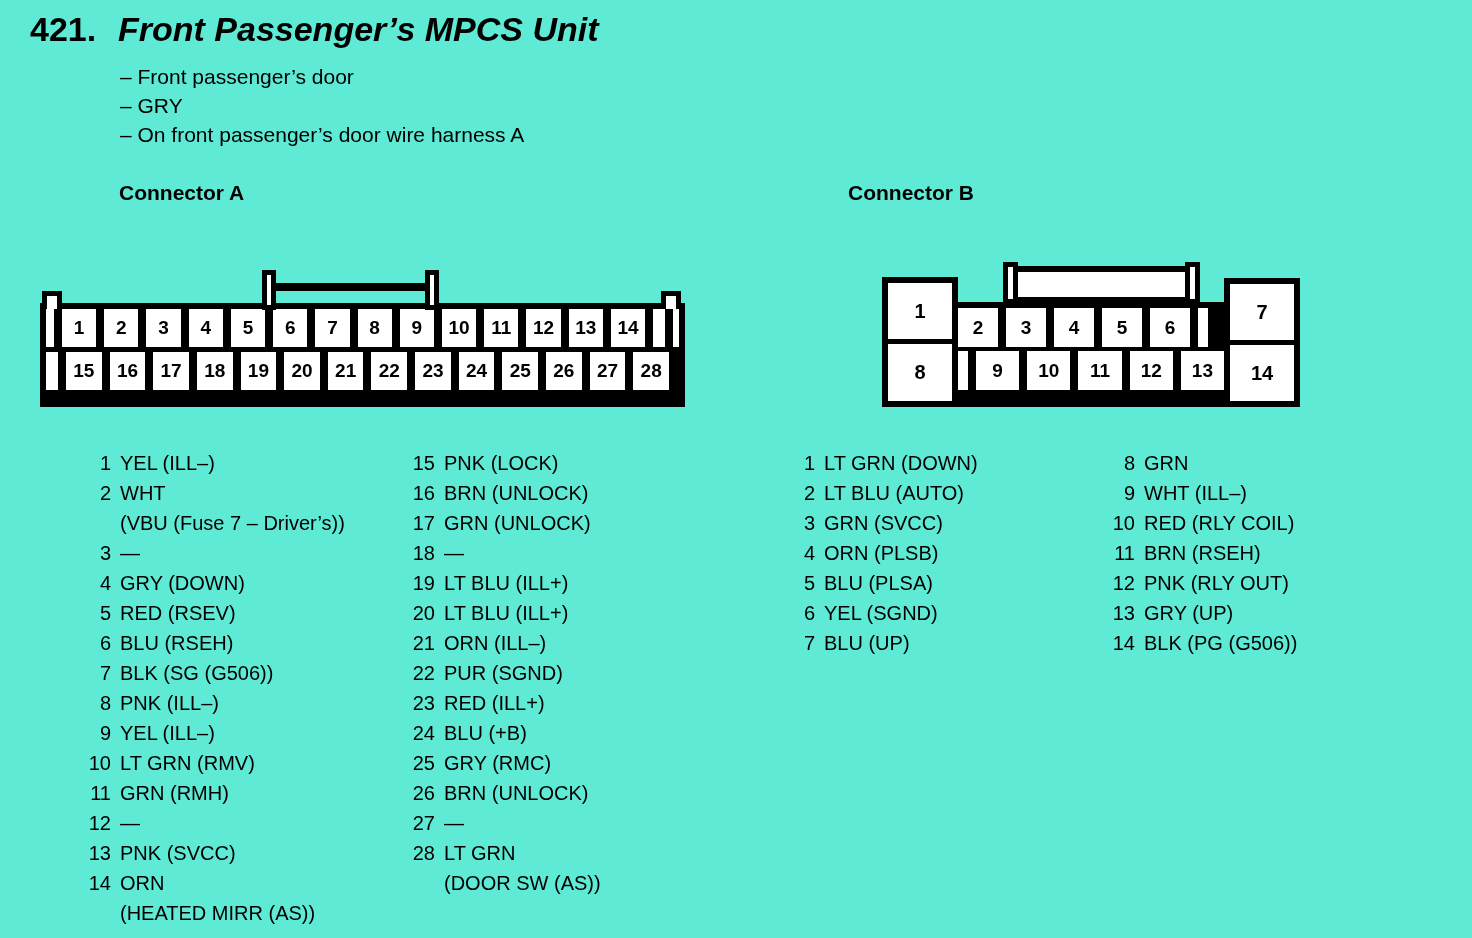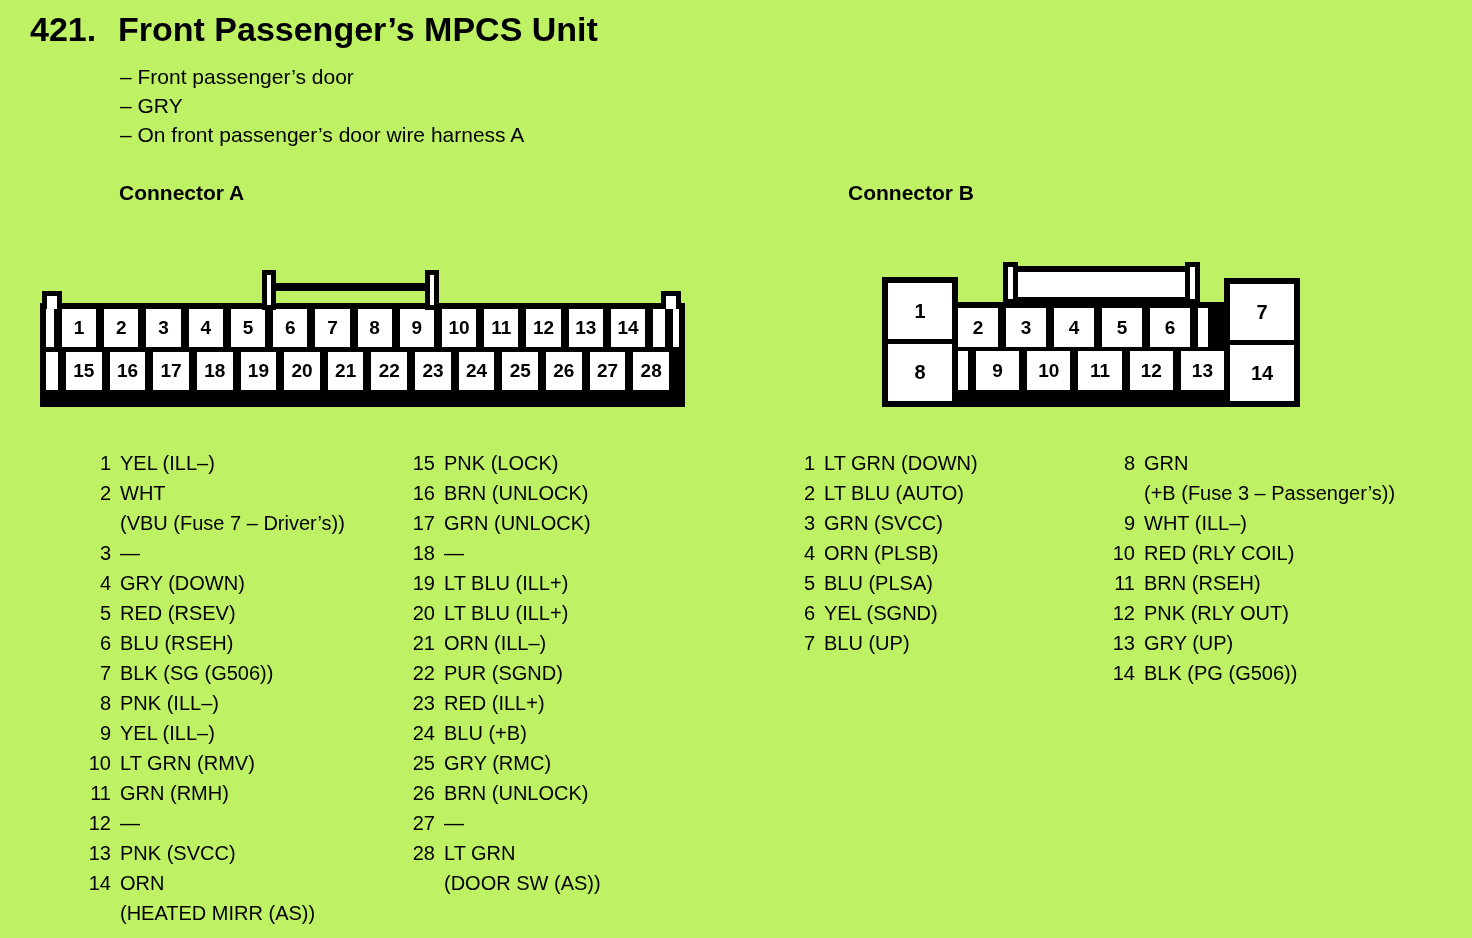--- a/index.html
+++ b/index.html
@@ -1,23 +1,23 @@
 <!DOCTYPE html>
 <html><head>
 <meta charset="utf-8">
 <style>
   html,body { margin:0; padding:0; background:#fff; }
   .page {
-    position:relative; width:1472px; height:938px; background:#bef264;
+    position:relative; width:1472px; height:938px; background:#5eead4;
     font-family:"Liberation Sans", sans-serif; color:#000; overflow:hidden;
   }
   
   .title-row { position:absolute; left:30px; top:10px; display:flex; }
   .sec-num  { font-size:34px; font-weight:bold; width:88px; }
-  .sec-title{ font-size:34px; font-weight:bold; margin:0; }
+  .sec-title{ font-size:34px; font-weight:bold; margin:0;font-style:italic; }
   .details  { position:absolute; left:120px; top:62px; font-size:21px; line-height:29px; }
   .conn-label { position:absolute; font-size:21px; font-weight:bold; }
   .conn-label-a { left:119px; top:181px; }
   .conn-label-b { left:848px; top:181px; }
 
   
   .conn { position:absolute; }
   .body-a {
     position:absolute; left:0; top:41px; width:645px; height:104px;
     background:#fff; border:6px solid #000; box-sizing:border-box;
@@ -288,21 +288,20 @@
       <div class="entry">
         <span class="pnum">7</span>
         <span class="ptext">BLU (UP)</span>
       </div>
     </div>
   <div class="pin-list" id="list-b-col2" style="left:1108px;top:448px;">
       <div class="entry">
         <span class="pnum">8</span>
         <span class="ptext">GRN</span>
       </div>
-      <div class="cont">(+B (Fuse 3 – Passenger’s))</div>
       <div class="entry">
         <span class="pnum">9</span>
         <span class="ptext">WHT (ILL–)</span>
       </div>
       <div class="entry">
         <span class="pnum">10</span>
         <span class="ptext">RED (RLY COIL)</span>
       </div>
       <div class="entry">
         <span class="pnum">11</span>

